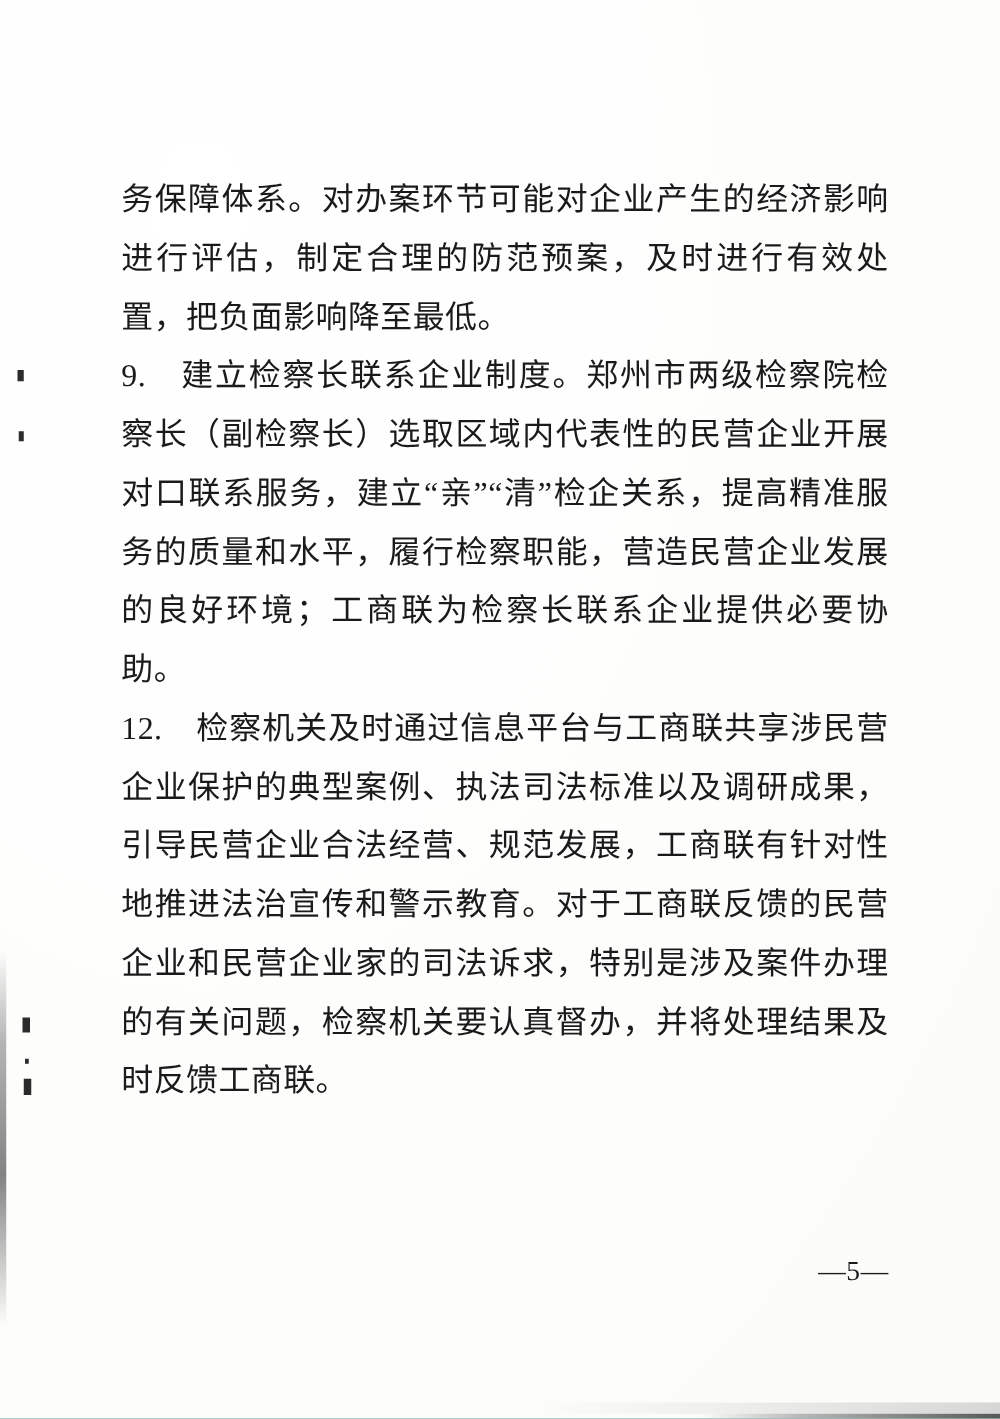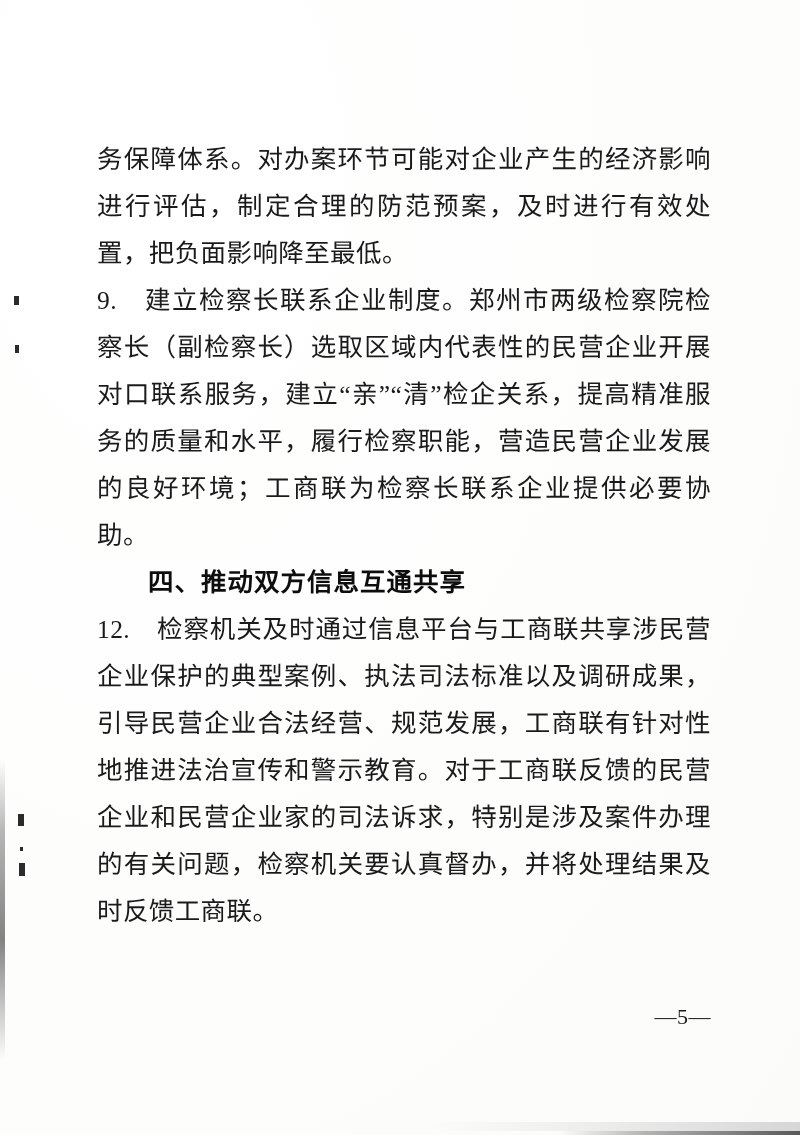--- a/index.html
+++ b/index.html
@@ -143,21 +143,20 @@
       <div class="margin-mark" style="left: 19px; top: 863px; width: 6px; height: 13px;"></div>
     </div>
 
   <div class="content">
 
     <p class="para cont">务保障体系。对办案环节可能对企业产生的经济影响进行评估，制定合理的防范预案，及时进行有效处置，把负面影响降至最低。</p>
 
     <p class="para cont">9.　建立检察长联系企业制度。郑州市两级检察院检察长（副检察长）选取区域内代表性的民营企业开展对口联系服务，建立“亲”“清”检企关系，提高精准服务的质量和水平，履行检察职能，营造民营企业发展的良好环境；工商联为检察长联系企业提供必要协助。</p>
 
 
-    <p class="heading">四、推动双方信息互通共享</p>
 
 
     <p class="para cont">12.　检察机关及时通过信息平台与工商联共享涉民营企业保护的典型案例、执法司法标准以及调研成果，引导民营企业合法经营、规范发展，工商联有针对性地推进法治宣传和警示教育。对于工商联反馈的民营企业和民营企业家的司法诉求，特别是涉及案件办理的有关问题，检察机关要认真督办，并将处理结果及时反馈工商联。</p>
 
   </div>
 
   <div class="page-number">—5—</div>
 
 </div>
 

